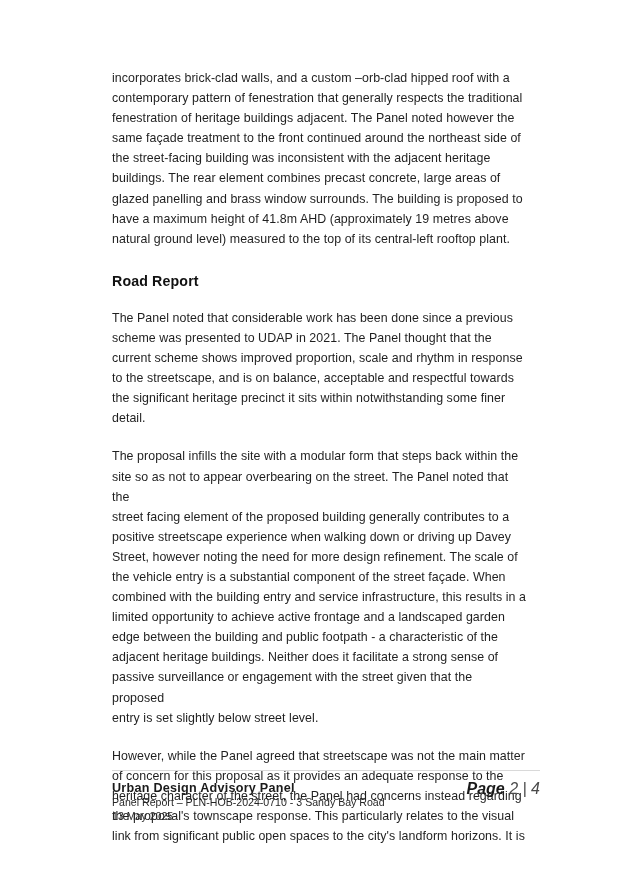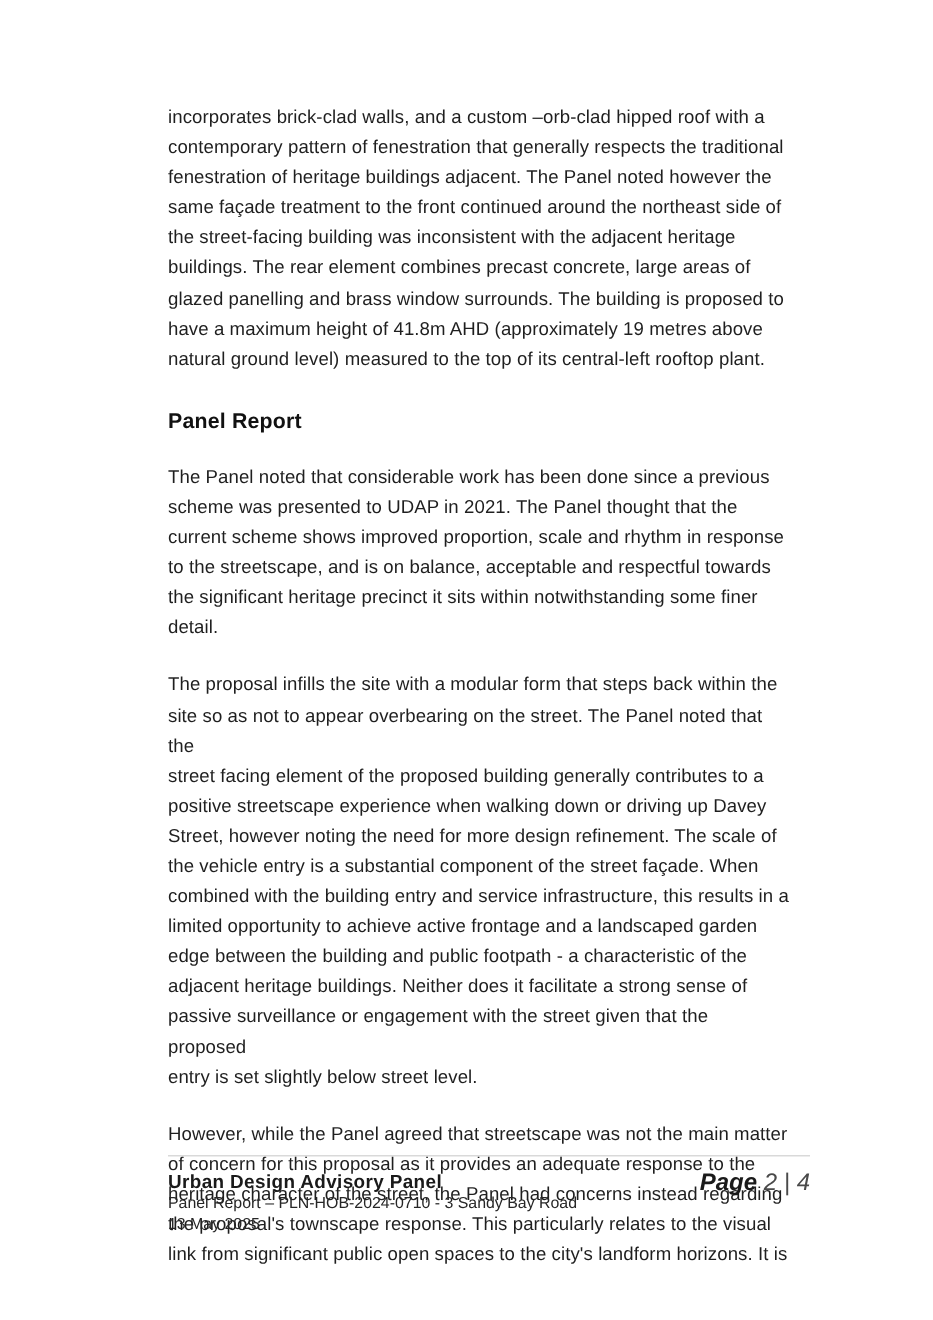--- a/index.html
+++ b/index.html
@@ -122,21 +122,21 @@
     <p class="para">incorporates brick-clad walls, and a custom –orb-clad hipped roof with a
 contemporary pattern of fenestration that  generally respects the traditional
 fenestration of heritage buildings adjacent. The Panel noted however the
 same façade treatment to the front continued around the northeast side of
 the street-facing building was inconsistent with the adjacent heritage
 buildings.  The rear element combines precast concrete, large areas of
 glazed panelling and brass window surrounds.  The building is proposed to
 have a maximum height of 41.8m AHD (approximately 19 metres above
 natural ground level) measured to the top of its central-left rooftop plant.</p>
 
-    <h2 class="section-heading">Panel Report</h2>
+    <h2 class="section-heading">Road Report</h2>
 
 
     <p class="para">The Panel noted that considerable work has been done since a previous
 scheme was presented to UDAP in 2021.  The Panel thought that the
 current scheme shows improved proportion, scale and rhythm in response
 to the streetscape, and is on balance, acceptable and respectful towards
 the significant heritage precinct it sits within notwithstanding some finer
 detail.</p>
 
     <p class="para">The proposal infills the site with a modular form that steps back within the

